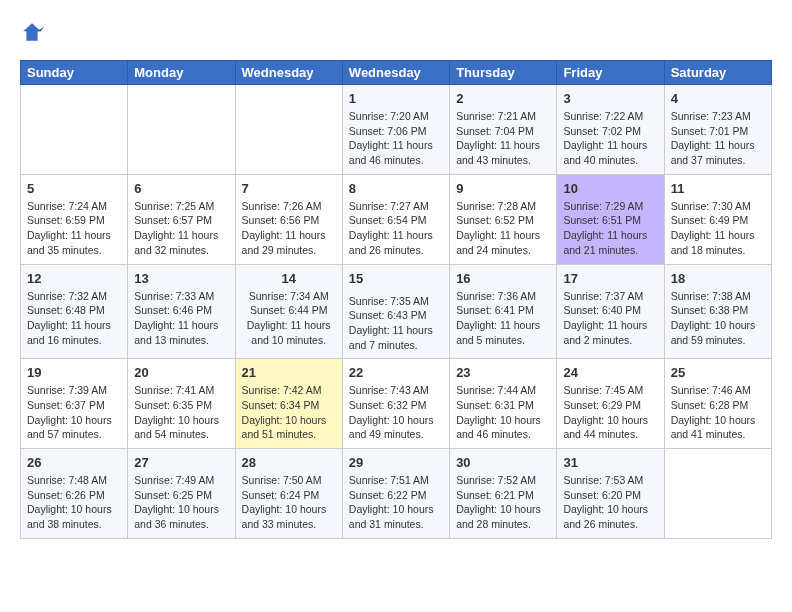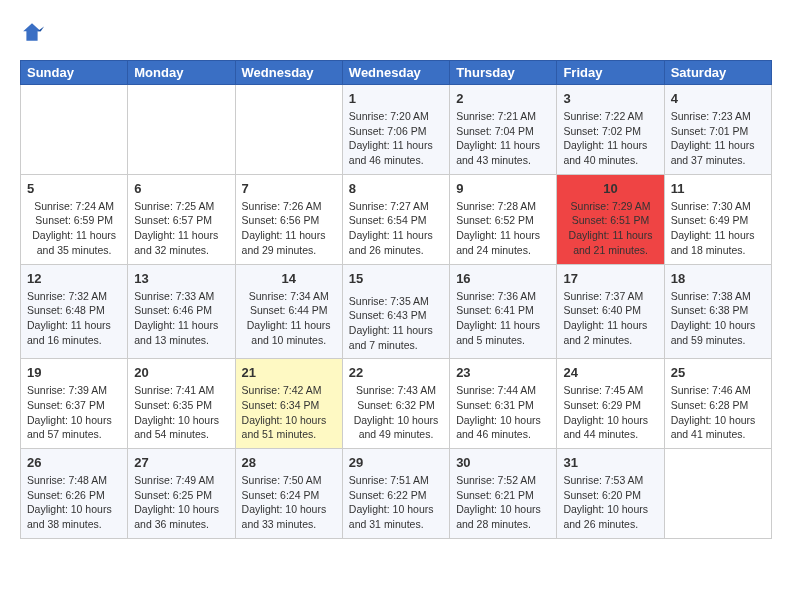--- a/index.html
+++ b/index.html
@@ -149,21 +149,21 @@
         <td style="background-color: rgb(245, 247, 252);">
           <span class="day-number">4</span>
           <div class="day-info" style="white-space: pre-line;">Sunrise: 7:23 AM
 Sunset: 7:01 PM
 Daylight: 11 hours and 37 minutes.</div>
         </td>
       </tr>
       <tr>
         <td style="background-color: rgb(255, 255, 255);">
           <span class="day-number">5</span>
-          <div class="day-info" style="white-space: pre-line; text-align: center;">Sunrise: 7:24 AM
+          <div class="day-info" style="white-space: pre-line;">Sunrise: 7:24 AM
 Sunset: 6:59 PM
 Daylight: 11 hours and 35 minutes.</div>
         </td>
         <td style="background-color: rgb(255, 255, 255);">
           <span class="day-number">6</span>
           <div class="day-info" style="white-space: pre-line;">Sunrise: 7:25 AM
 Sunset: 6:57 PM
 Daylight: 11 hours and 32 minutes.</div>
         </td>
         <td style="background-color: rgb(255, 255, 255);">
@@ -177,21 +177,21 @@
           <div class="day-info" style="white-space: pre-line;">Sunrise: 7:27 AM
 Sunset: 6:54 PM
 Daylight: 11 hours and 26 minutes.</div>
         </td>
         <td style="background-color: rgb(255, 255, 255);">
           <span class="day-number">9</span>
           <div class="day-info" style="white-space: pre-line;">Sunrise: 7:28 AM
 Sunset: 6:52 PM
 Daylight: 11 hours and 24 minutes.</div>
         </td>
-        <td style="background-color: #ef4444; text-align: center;">
+        <td style="background-color: #c4b5fd;">
           <span class="day-number">10</span>
           <div class="day-info" style="white-space: pre-line;">Sunrise: 7:29 AM
 Sunset: 6:51 PM
 Daylight: 11 hours and 21 minutes.</div>
         </td>
         <td style="background-color: rgb(255, 255, 255);">
           <span class="day-number">11</span>
           <div class="day-info" style="white-space: pre-line;">Sunrise: 7:30 AM
 Sunset: 6:49 PM
 Daylight: 11 hours and 18 minutes.</div>
@@ -255,21 +255,21 @@
 Daylight: 10 hours and 54 minutes.</div>
         </td>
         <td style="background-color: #fef9c3;">
           <span class="day-number">21</span>
           <div class="day-info" style="white-space: pre-line;">Sunrise: 7:42 AM
 Sunset: 6:34 PM
 Daylight: 10 hours and 51 minutes.</div>
         </td>
         <td style="background-color: rgb(255, 255, 255);">
           <span class="day-number">22</span>
-          <div class="day-info" style="white-space: pre-line; text-align: center;">Sunrise: 7:43 AM
+          <div class="day-info" style="white-space: pre-line;">Sunrise: 7:43 AM
 Sunset: 6:32 PM
 Daylight: 10 hours and 49 minutes.</div>
         </td>
         <td style="background-color: rgb(255, 255, 255);">
           <span class="day-number">23</span>
           <div class="day-info" style="white-space: pre-line;">Sunrise: 7:44 AM
 Sunset: 6:31 PM
 Daylight: 10 hours and 46 minutes.</div>
         </td>
         <td style="background-color: rgb(255, 255, 255);">

